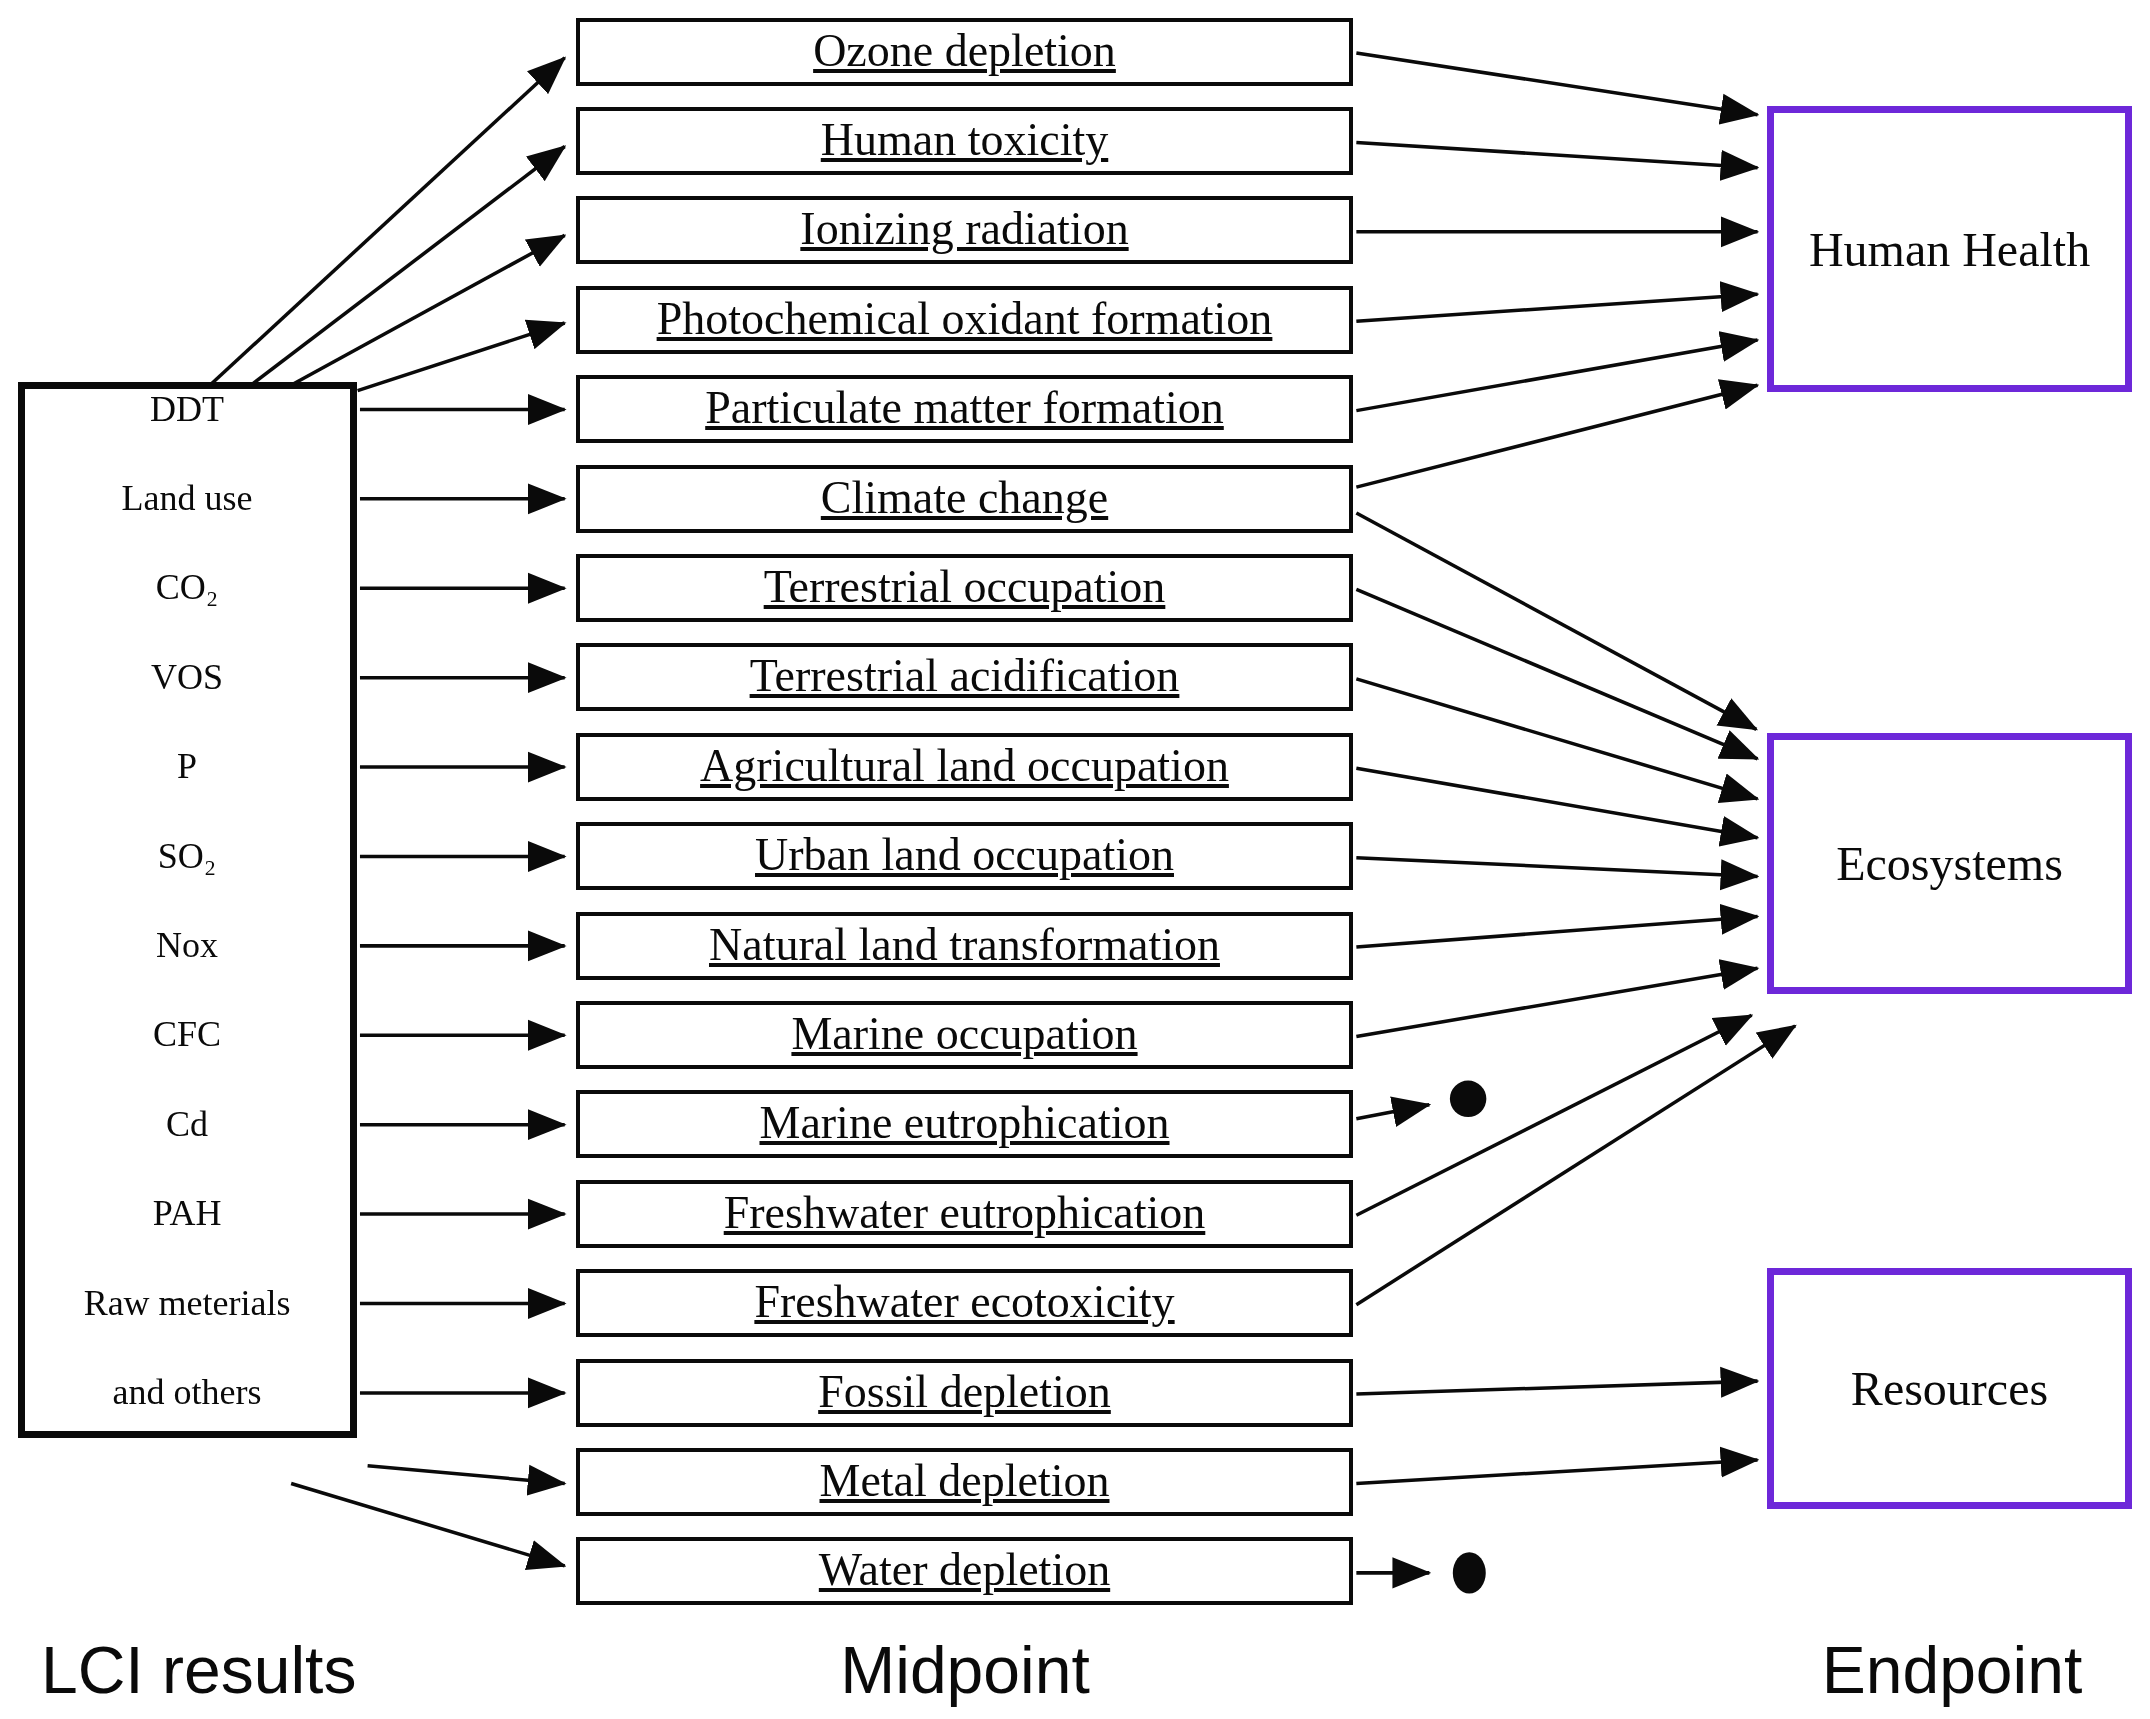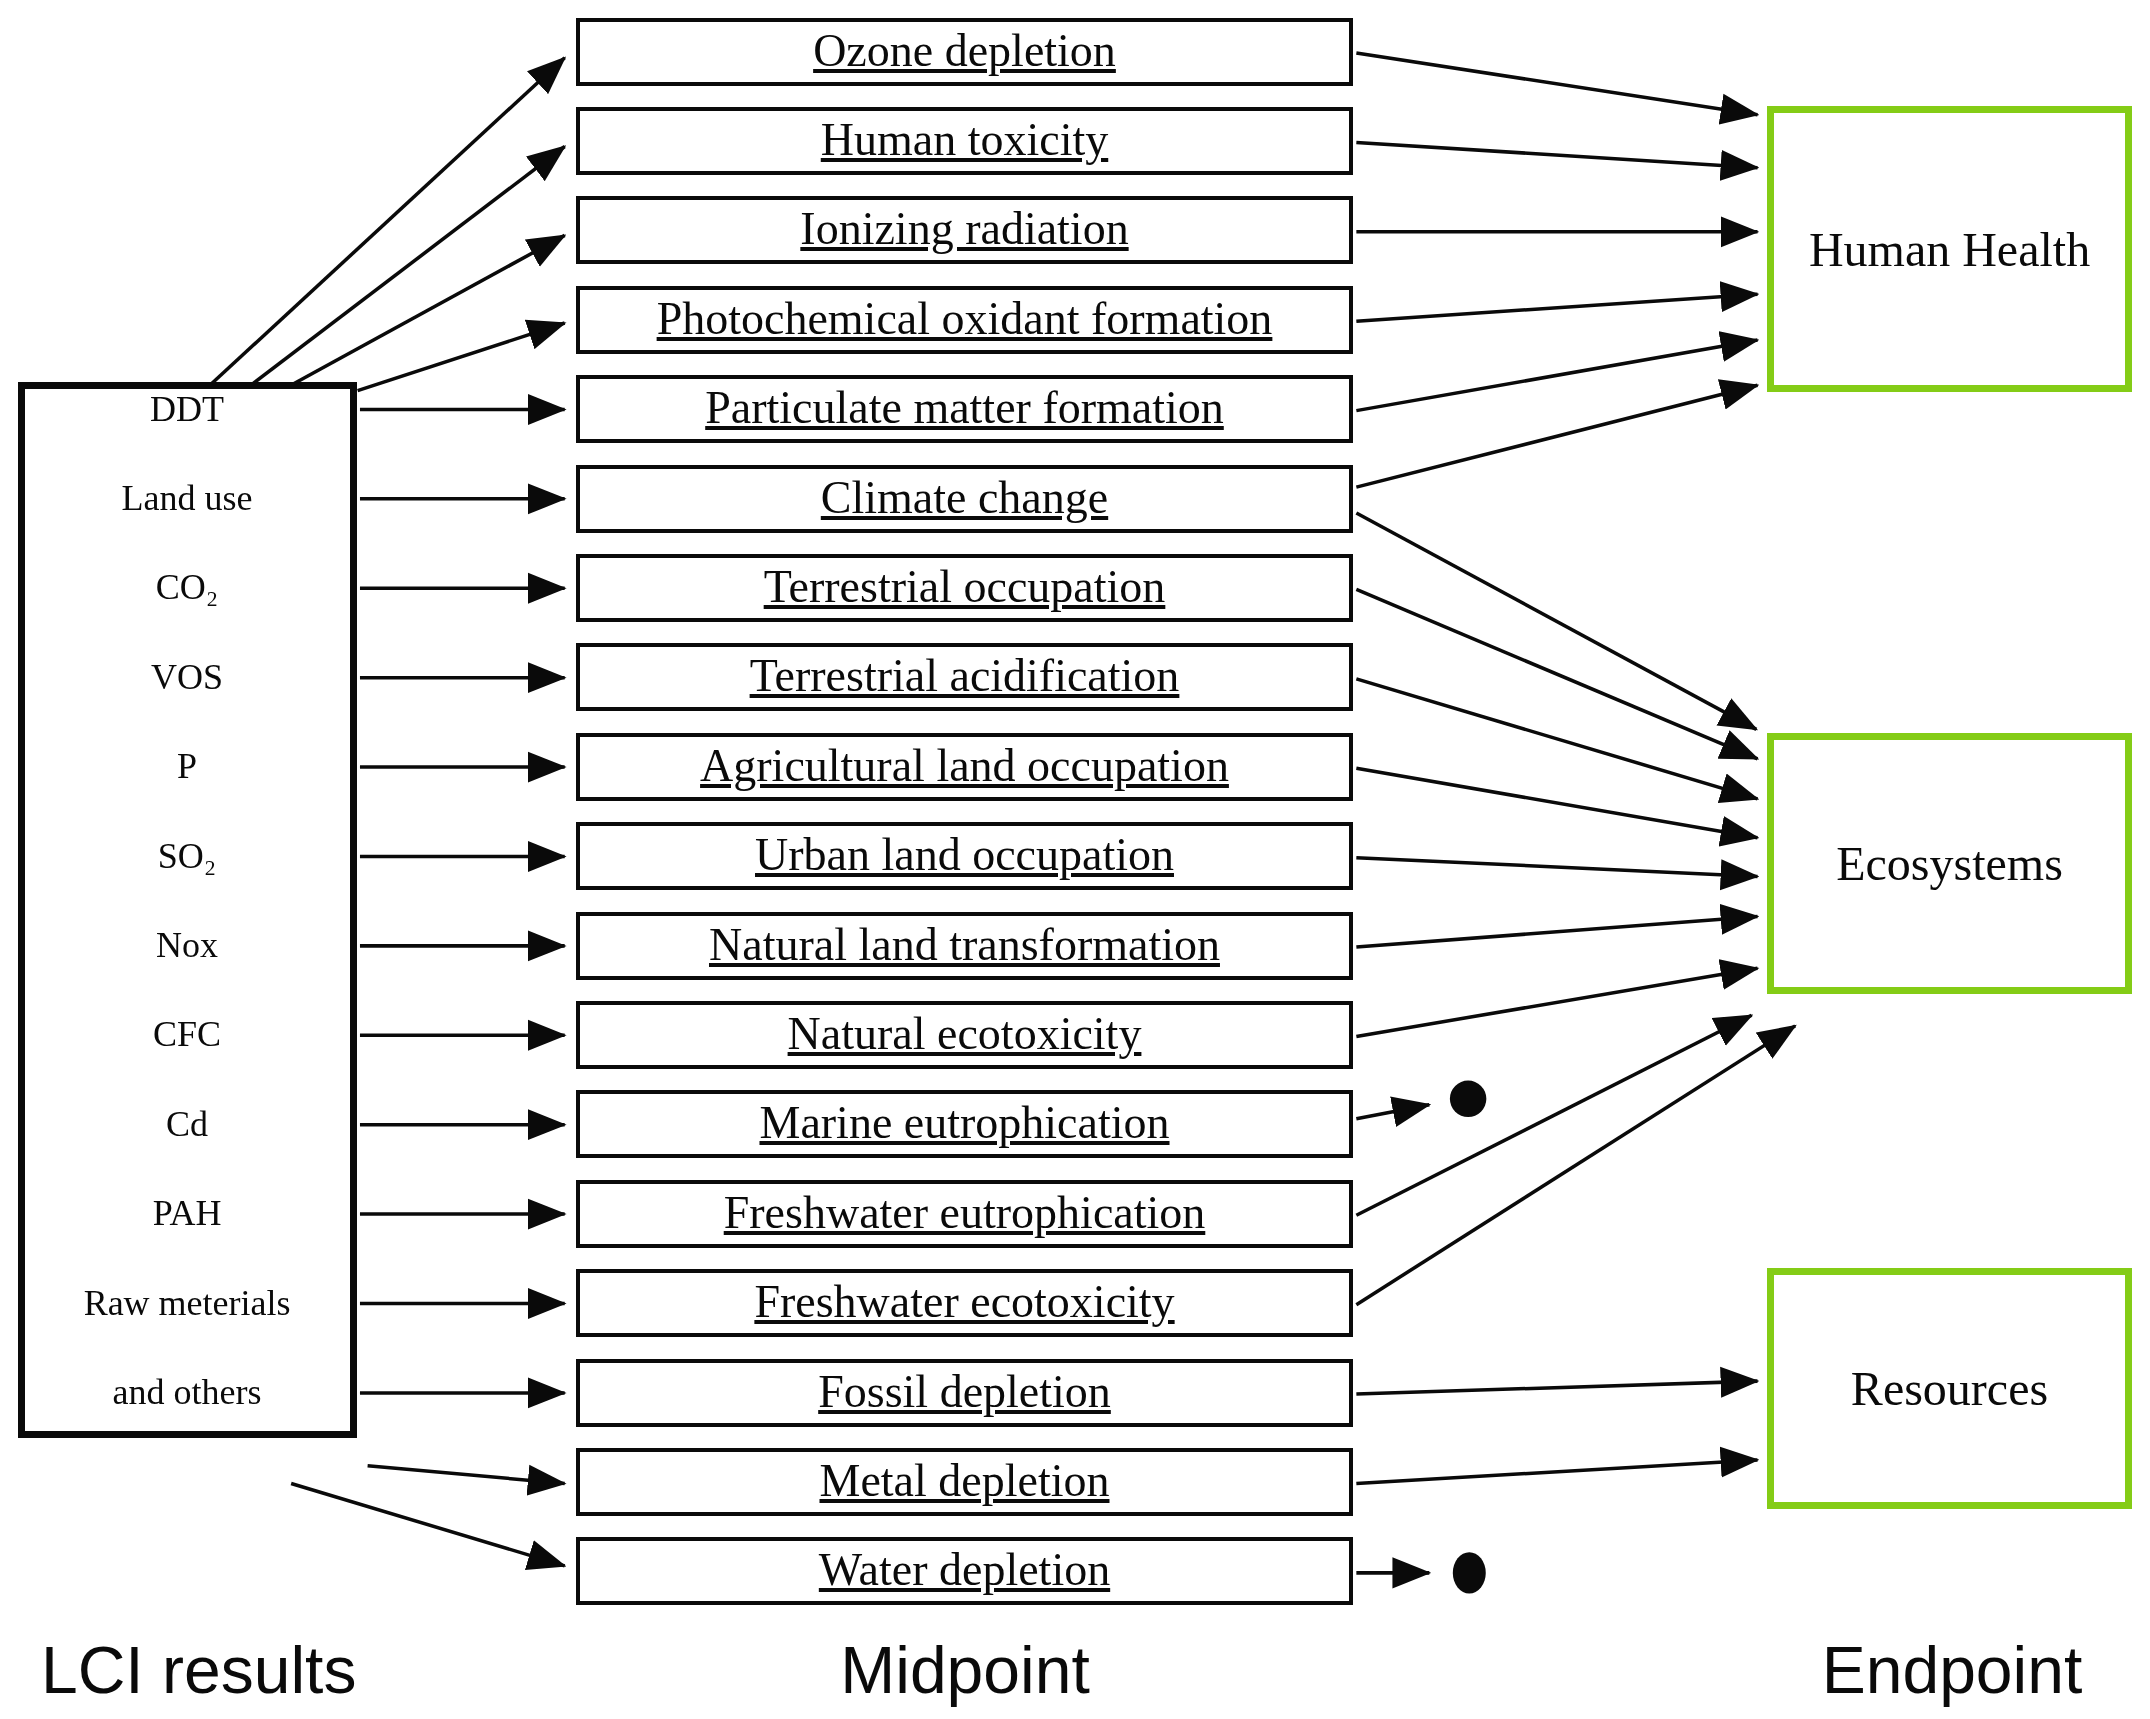--- a/index.html
+++ b/index.html
@@ -15,21 +15,21 @@
     position:absolute;left:17.6px;width:339px;height:89px;line-height:89px;
     text-align:center;font-size:36px;z-index:3;white-space:nowrap;
   }
   .mid-box{
     position:absolute;left:576px;width:777px;height:68px;
     border:4.7px solid #0a0a0a;box-sizing:border-box;background:#ffffff;
     text-align:center;line-height:58px;font-size:46px;z-index:2;white-space:nowrap;text-decoration:underline;
   }
   .end-box{
     position:absolute;left:1767px;width:365px;
-    border:7px solid #84cc16;box-sizing:border-box;background:#ffffff;
+    border:7px solid #6d28d9;box-sizing:border-box;background:#ffffff;
     display:flex;align-items:center;justify-content:center;
     font-size:48px;z-index:2;white-space:nowrap;
   }
   .footer-label{
     position:absolute;top:1635px;width:294px;height:71px;line-height:71px;
     text-align:center;font-size:66px;
     font-family:"Liberation Sans","DejaVu Sans",sans-serif;z-index:3;white-space:nowrap;
   }
   #edges{position:absolute;left:0;top:0;z-index:5;pointer-events:none;}
 </style>
@@ -56,21 +56,21 @@
   <div class="mid-box" style="top:107px">Human toxicity</div>
   <div class="mid-box" style="top:196px">Ionizing radiation</div>
   <div class="mid-box" style="top:286px">Photochemical oxidant formation</div>
   <div class="mid-box" style="top:375px">Particulate matter formation</div>
   <div class="mid-box" style="top:465px">Climate change</div>
   <div class="mid-box" style="top:554px">Terrestrial occupation</div>
   <div class="mid-box" style="top:643px">Terrestrial acidification</div>
   <div class="mid-box" style="top:733px">Agricultural land occupation</div>
   <div class="mid-box" style="top:822px">Urban land occupation</div>
   <div class="mid-box" style="top:912px">Natural land transformation</div>
-  <div class="mid-box" style="top:1001px">Natural ecotoxicity</div>
+  <div class="mid-box" style="top:1001px">Marine occupation</div>
   <div class="mid-box" style="top:1090px">Marine eutrophication</div>
   <div class="mid-box" style="top:1180px">Freshwater eutrophication</div>
   <div class="mid-box" style="top:1269px">Freshwater ecotoxicity</div>
   <div class="mid-box" style="top:1359px">Fossil depletion</div>
   <div class="mid-box" style="top:1448px">Metal depletion</div>
   <div class="mid-box" style="top:1537px">Water depletion</div>
 
   <div class="end-box" style="top:106px;height:286px">Human Health</div>
   <div class="end-box" style="top:733px;height:261px">Ecosystems</div>
   <div class="end-box" style="top:1268px;height:241px">Resources</div>

